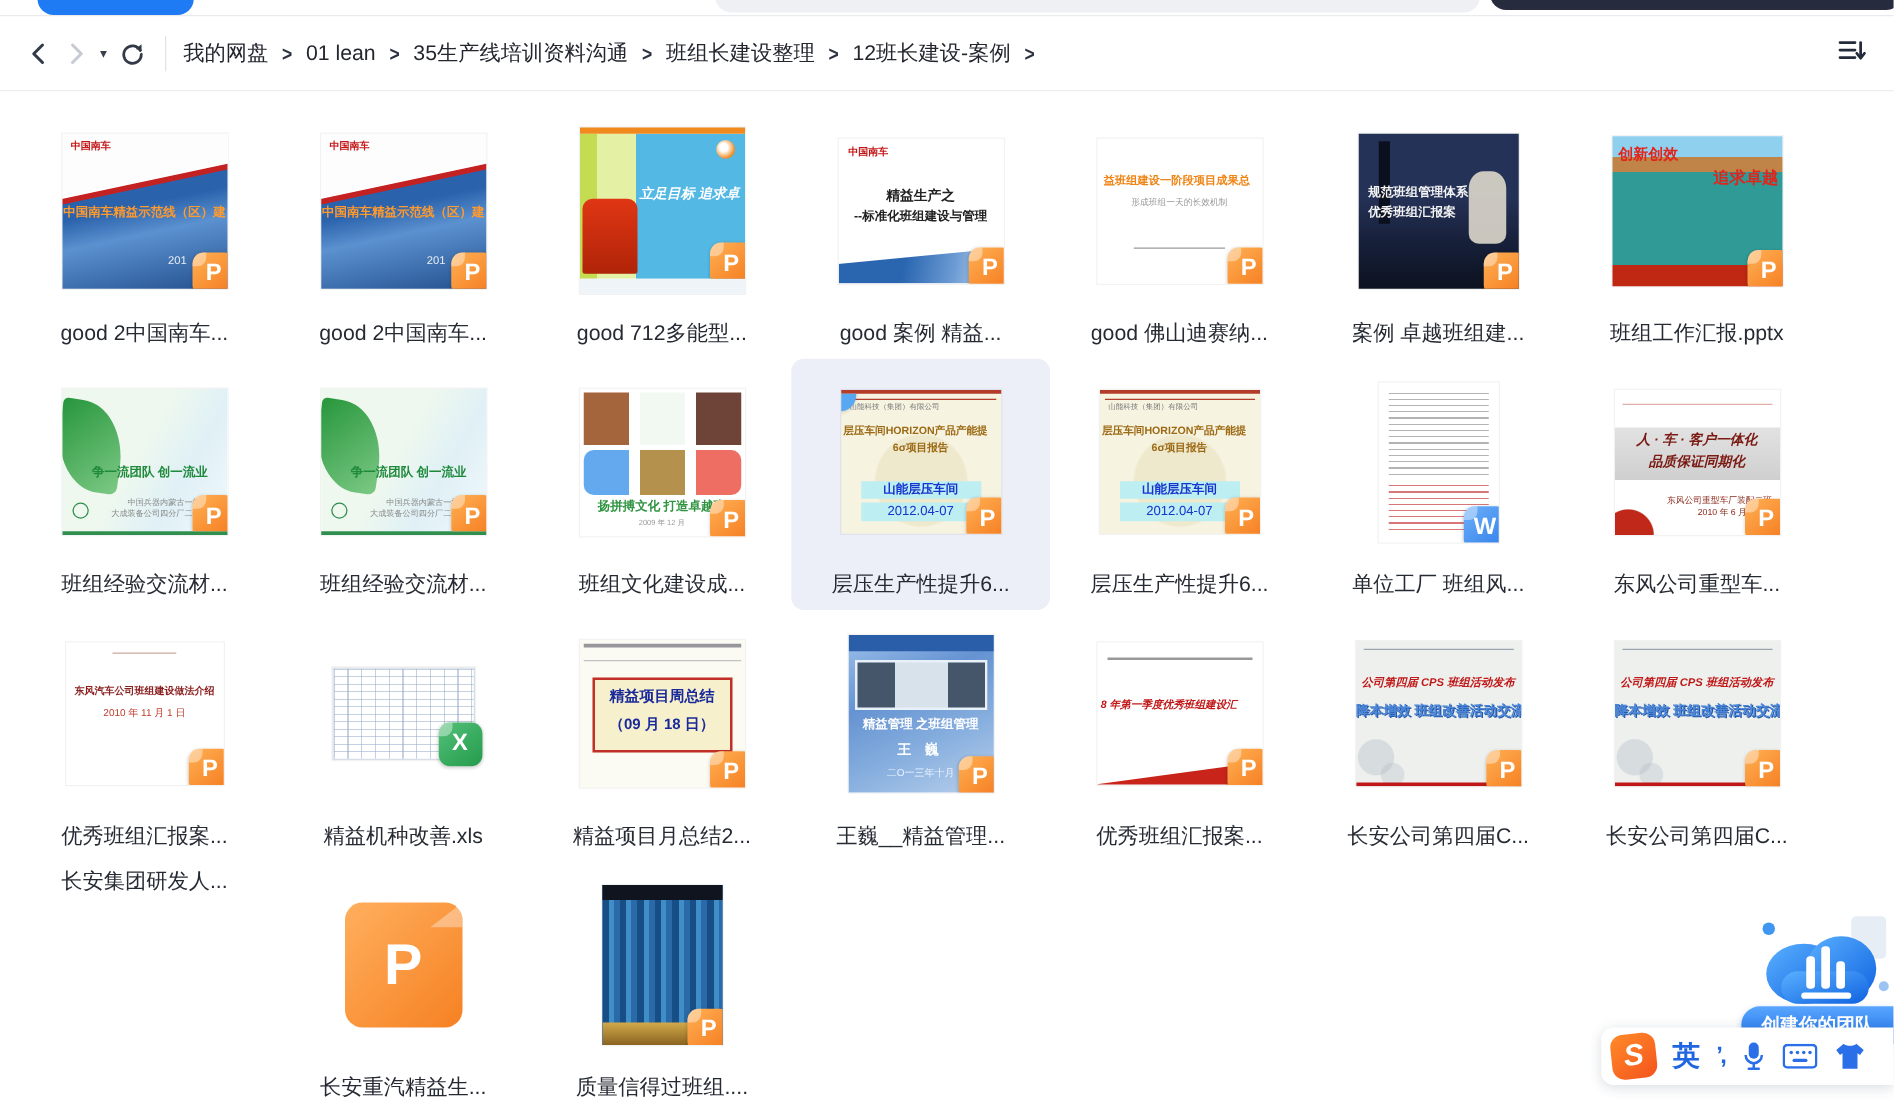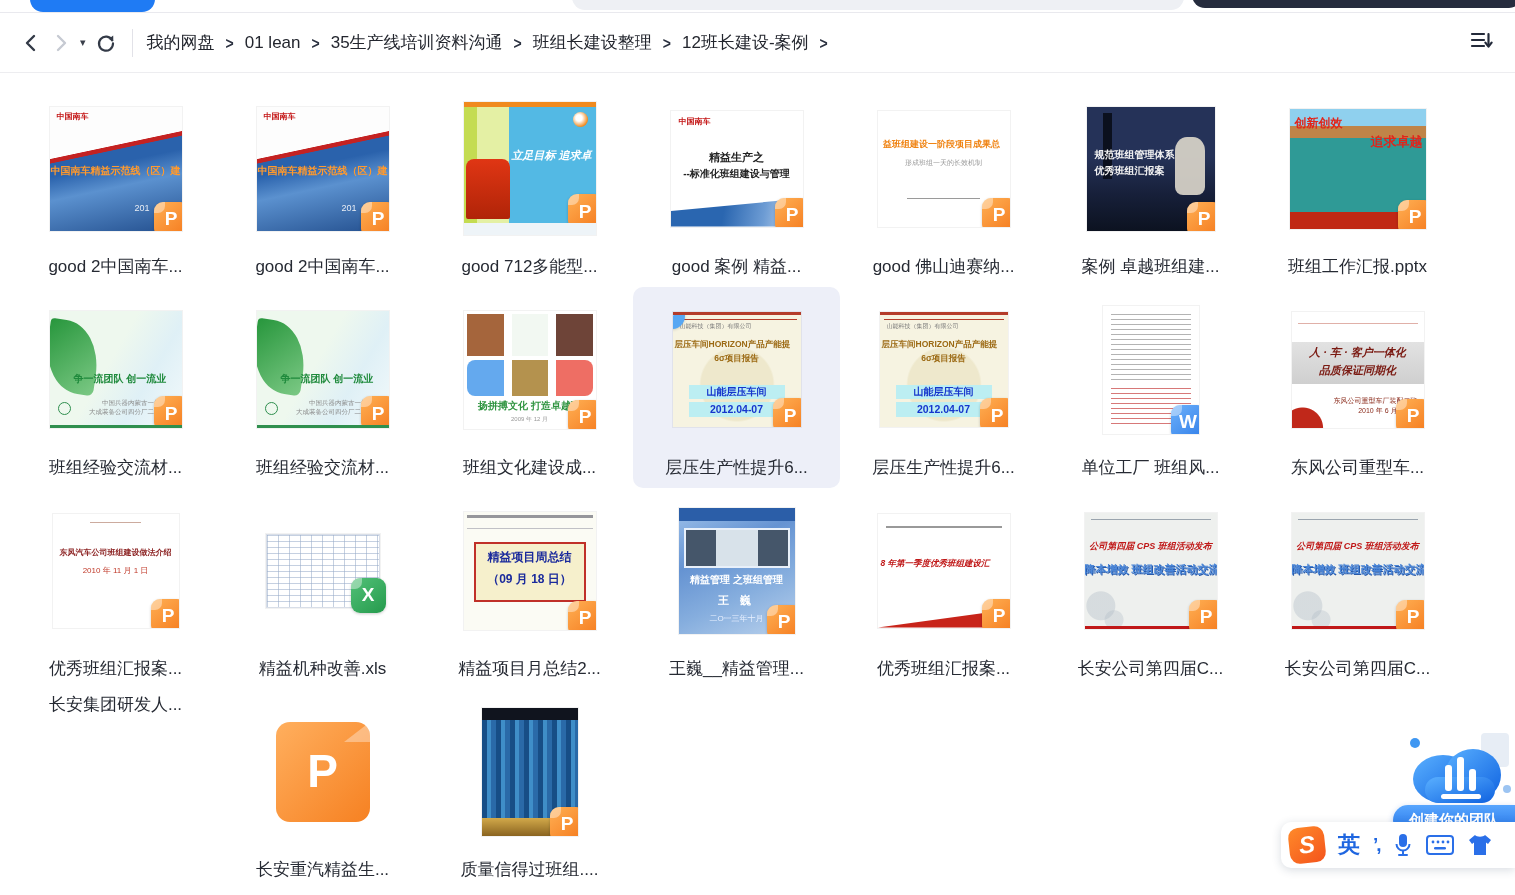--- a/index.html
+++ b/index.html
@@ -85,21 +85,21 @@
   .v-collage::after{content:"";position:absolute;top:49px;left:3px;right:3px;height:36px;border-radius:8px;background:linear-gradient(90deg,#64a9ee 0 29%,#fff 29% 35.5%,#b4924e 35.5% 64.5%,#fff 64.5% 71%,#ee6e64 71% 100%);}
   .v-collage .t1{bottom:16px;left:0;right:0;text-align:center;font-size:10px;font-weight:700;color:#2f9440;}
   .v-collage .t2{bottom:5px;left:0;right:0;text-align:center;font-size:6px;color:#999;}
 
   .v-horizon{width:128px;height:112px;overflow:hidden;background:#f6f3e1;border-top:3px solid #b43c2a;background-image:radial-gradient(circle at 50% 62%,#eee8cc 0 38%,transparent 40%);}
   .v-horizon::before{content:"";position:absolute;top:4px;left:4px;right:4px;border-top:1px solid #b43c2a;}
   .v-horizon .t1{top:8px;left:7px;font-size:6px;color:#777;}
   .v-horizon .t2{top:24px;left:2px;font-size:8.5px;font-weight:700;color:#9c6a14;}
   .v-horizon .t3{top:38px;left:0;right:0;text-align:center;font-size:8.5px;font-weight:700;color:#9c6a14;}
   .v-horizon .t4{bottom:28px;left:16px;right:16px;text-align:center;font-size:10px;font-weight:700;color:#1535cc;background:#bceef2;padding:1px 0;}
-  .v-horizon .t5{bottom:10px;left:16px;right:16px;text-align:center;font-size:10.5px;font-weight:700;color:#1535cc;background:#bceef2;padding:1px 0;}
+  .v-horizon .t5{bottom:10px;left:16px;right:16px;text-align:center;font-size:10.5px;font-weight:400;color:#1535cc;background:#bceef2;padding:1px 0;}
 
   .v-worddoc{width:96px;height:128px;overflow:hidden;background:#fff;}
   .v-worddoc::before{content:"";position:absolute;top:8px;left:8px;right:8px;height:68px;background:repeating-linear-gradient(180deg,#9a9a9a 0 1px,transparent 1px 5px);opacity:.75;}
   .v-worddoc::after{content:"";position:absolute;top:82px;left:8px;right:8px;height:38px;background:repeating-linear-gradient(180deg,#d06060 0 1px,transparent 1px 5px);opacity:.85;}
 
   .v-dongfeng{width:132px;height:116px;overflow:hidden;background-color:#fff;background-image:radial-gradient(circle at 8% 100%,#c0281a 0 20px,transparent 21px);}
   .v-dongfeng::before{content:"";position:absolute;top:2px;left:6px;right:6px;height:9px;border-bottom:1px solid #e0b0a8;}
   .v-dongfeng::after{content:"";position:absolute;top:30px;left:0;right:0;height:42px;background:linear-gradient(180deg,#e2e2e2,#cfcfcf);}
   .v-dongfeng .t1{top:34px;left:0;right:0;text-align:center;font-size:11px;font-weight:700;font-style:italic;color:#7a1a12;}
   .v-dongfeng .t2{top:52px;left:0;right:0;text-align:center;font-size:11px;font-weight:700;font-style:italic;color:#7a1a12;}

